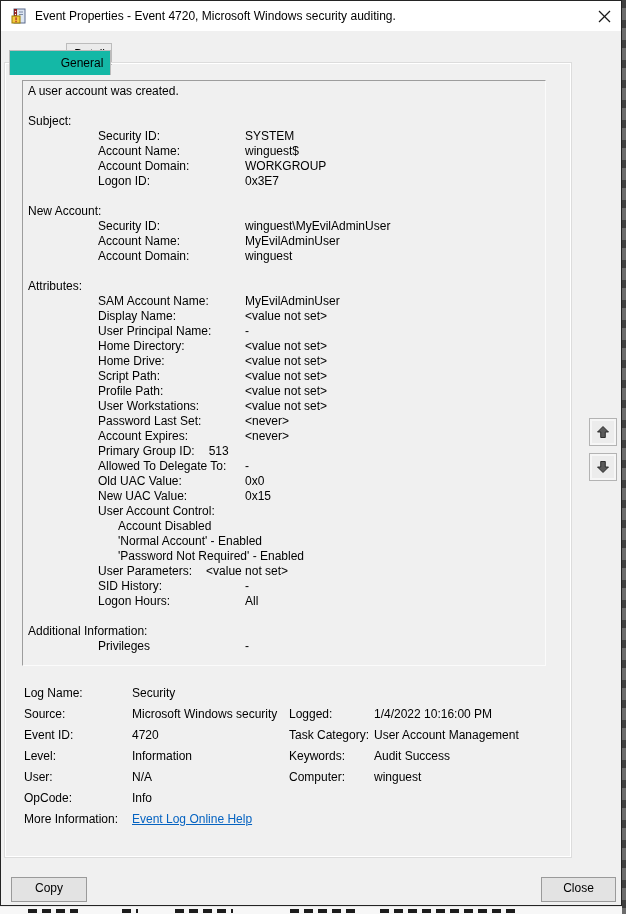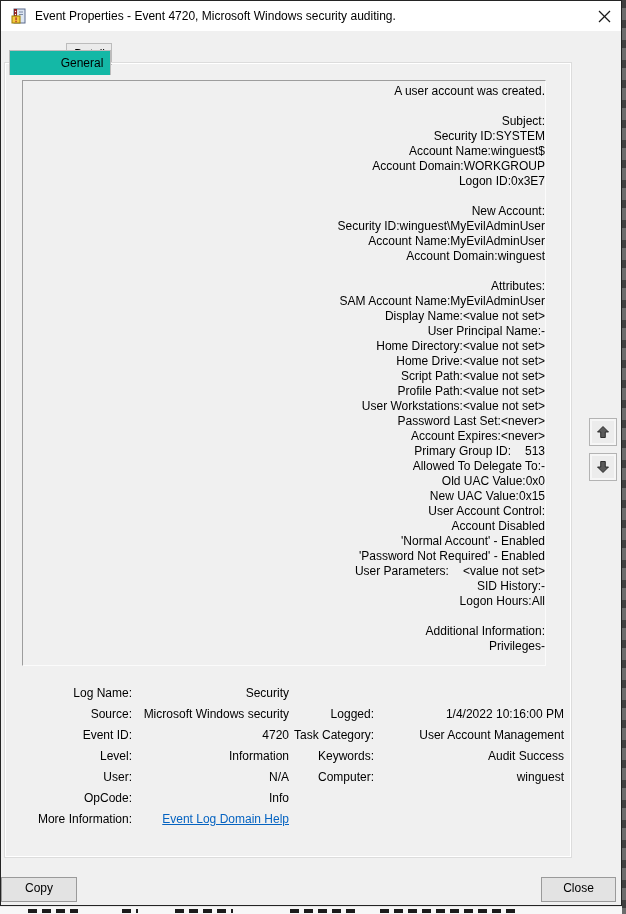--- a/index.html
+++ b/index.html
@@ -16,41 +16,41 @@
   #titlebar{position:absolute;left:0;top:0;width:100%;height:30px;background:#ffffff;}
   #title-icon{position:absolute;left:10px;top:7px;width:16px;height:16px;}
   #title-text{position:absolute;left:34px;top:0;height:30px;line-height:30px;white-space:nowrap;}
   #close-btn{position:absolute;right:2px;top:0;width:30px;height:30px;display:flex;align-items:center;justify-content:center;cursor:pointer;}
   
   .tab{position:absolute;border:1px solid #bcbcbc;border-bottom:none;text-align:center;}
   #tab-general{left:8px;top:49px;width:56px;height:24px;line-height:24px;background:#14b8a6;z-index:3;padding-left:44px;}
   #tab-details{left:65px;top:42px;width:44px;height:21px;line-height:20px;background:#ebebeb;z-index:1;text-align:right;}
   
   #page-frame{position:absolute;left:4px;top:62px;width:564px;height:792px;border:1px solid #ffffff;
-              box-shadow:0 0 0 1px #dcdcdc;z-index:2;text-align:right;}
+              box-shadow:0 0 0 1px #dcdcdc;z-index:2;}
   
   #event-description{position:absolute;left:16px;top:16px;width:524px;height:586px;background:#f0f0f0;
       border-top:1px solid #9d9d9d;border-left:1px solid #9d9d9d;border-right:1px solid #fbfbfb;border-bottom:1px solid #fbfbfb;
       padding:3px 0 0 5px;box-sizing:border-box;overflow:hidden;}
   .dline{height:15px;line-height:15px;white-space:pre;}
   .ind1{margin-left:70px;}
   .lab{display:inline-block;width:147px;}
   .sub{padding-left:90px;}
   .kvi .vali{margin-left:14px;}
   
   #footer-grid{position:absolute;left:18px;top:622px;width:540px;}
   .frow{display:grid;grid-template-columns:108px 157px 85px auto;height:21px;line-height:15px;white-space:nowrap;}
   a.evt-link{color:#0563c1;text-decoration:underline;cursor:pointer;}
   
   .nav-btn{position:absolute;left:588px;width:26px;height:26px;background:#ececec;border:1px solid #b3b3b3;
            box-shadow:inset 0 0 0 2px #f6f6f6;display:flex;align-items:center;justify-content:center;cursor:pointer;}
   #up-btn{top:417px;} #down-btn{top:452px;}
   
   .push-btn{position:absolute;height:23px;background:#e3e3e3;border:1px solid #9a9a9a;text-align:center;line-height:21px;cursor:pointer;}
-  #copy-btn{left:0;top:876px;width:74px;}
+  #copy-btn{left:10px;top:876px;width:74px;}
   #close-push-btn{left:540px;top:876px;width:73px;}
 </style>
 </head>
 <body>
 
 <div id="screen">
 
   <div id="edge-right"></div>
   <div id="edge-bottom">
   </div>
@@ -163,21 +163,21 @@
             <span>winguest</span>
           </div>
           <div class="frow">
             <span>OpCode:</span>
             <span>Info</span>
             <span></span>
             <span></span>
           </div>
           <div class="frow">
             <span>More Information:</span>
-            <a class="evt-link">Event Log Domain Help</a>
+            <a class="evt-link">Event Log Online Help</a>
             <span></span>
             <span></span>
           </div>
         </div>
     </div>
 
     <div class="nav-btn" id="up-btn">
       <svg width="16" height="16" viewBox="0 0 16 16">
         <path d="M8 2.5 L13.5 8 H10.3 V13.5 H5.7 V8 H2.5 Z" fill="#5a5a5a" stroke="#202020" stroke-width="0.9"></path>
       </svg>

